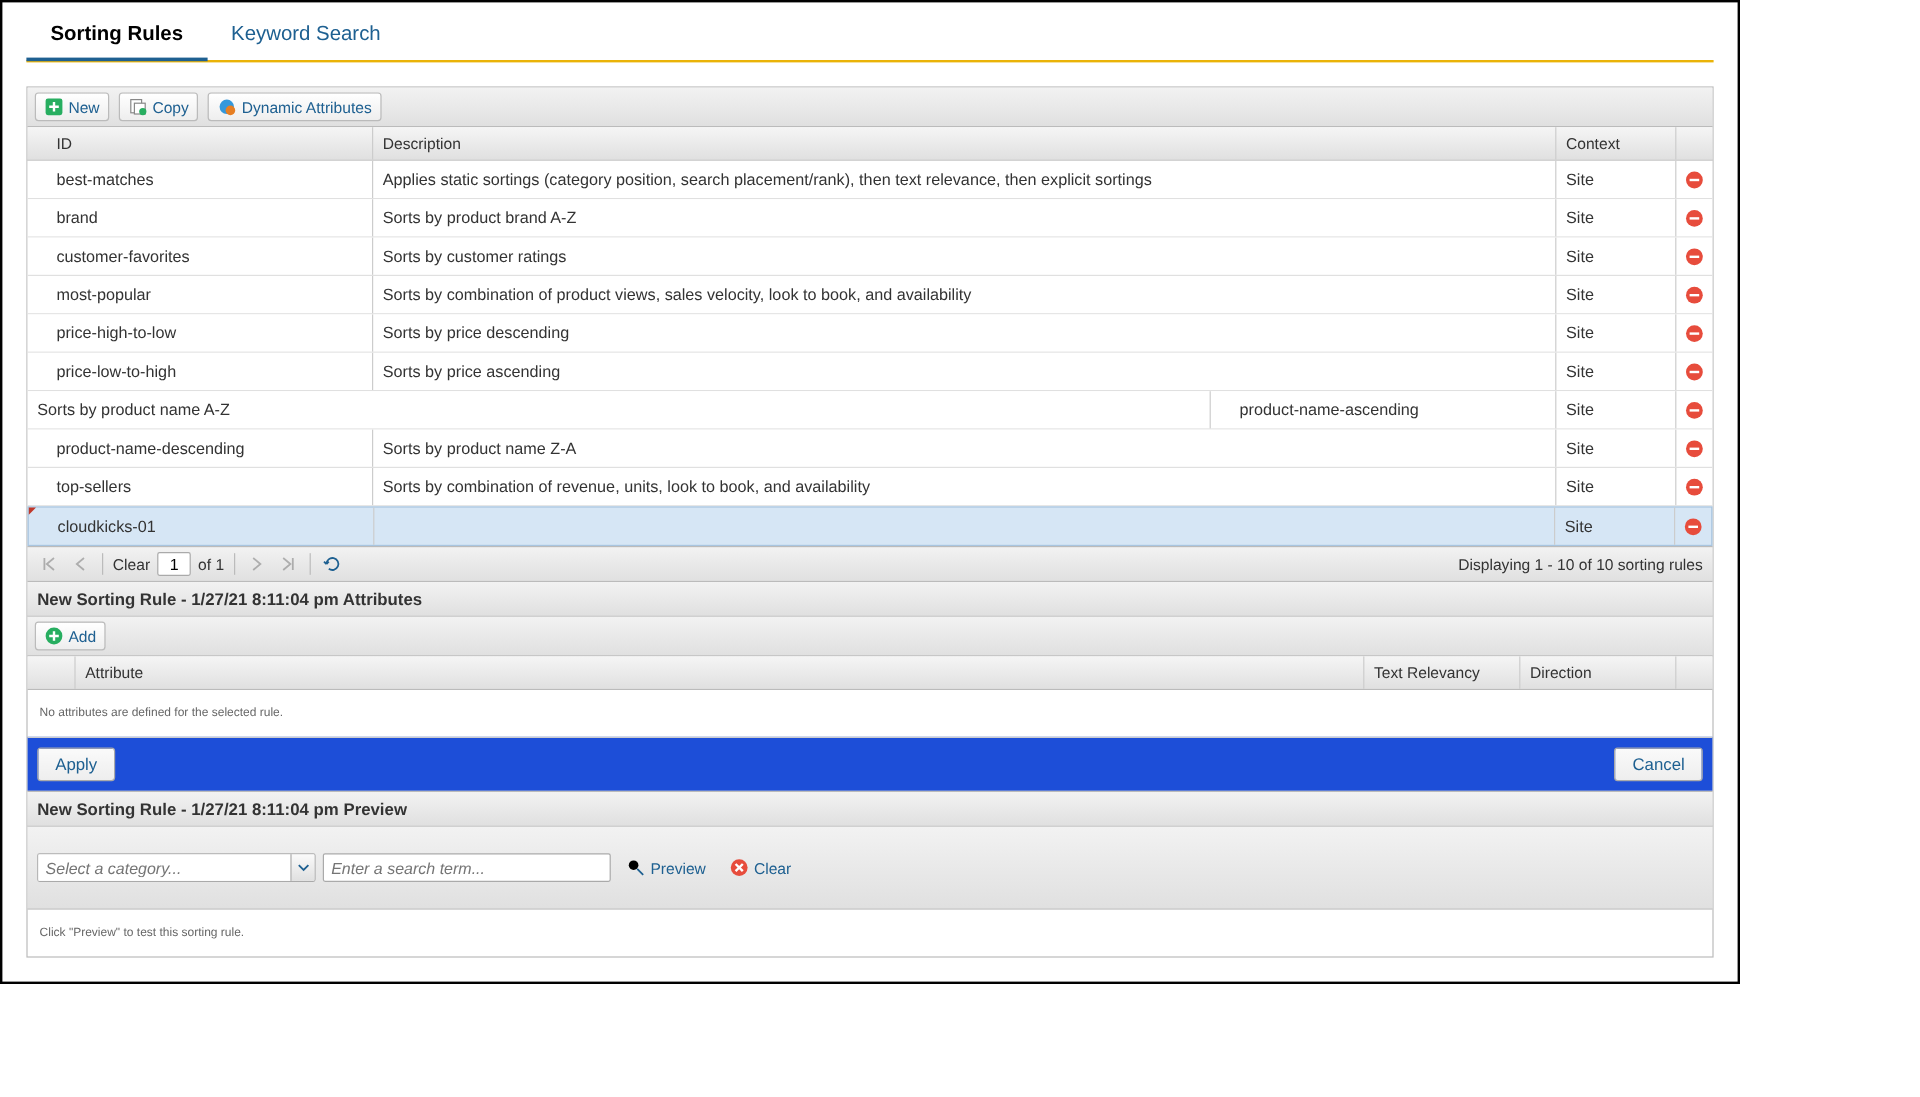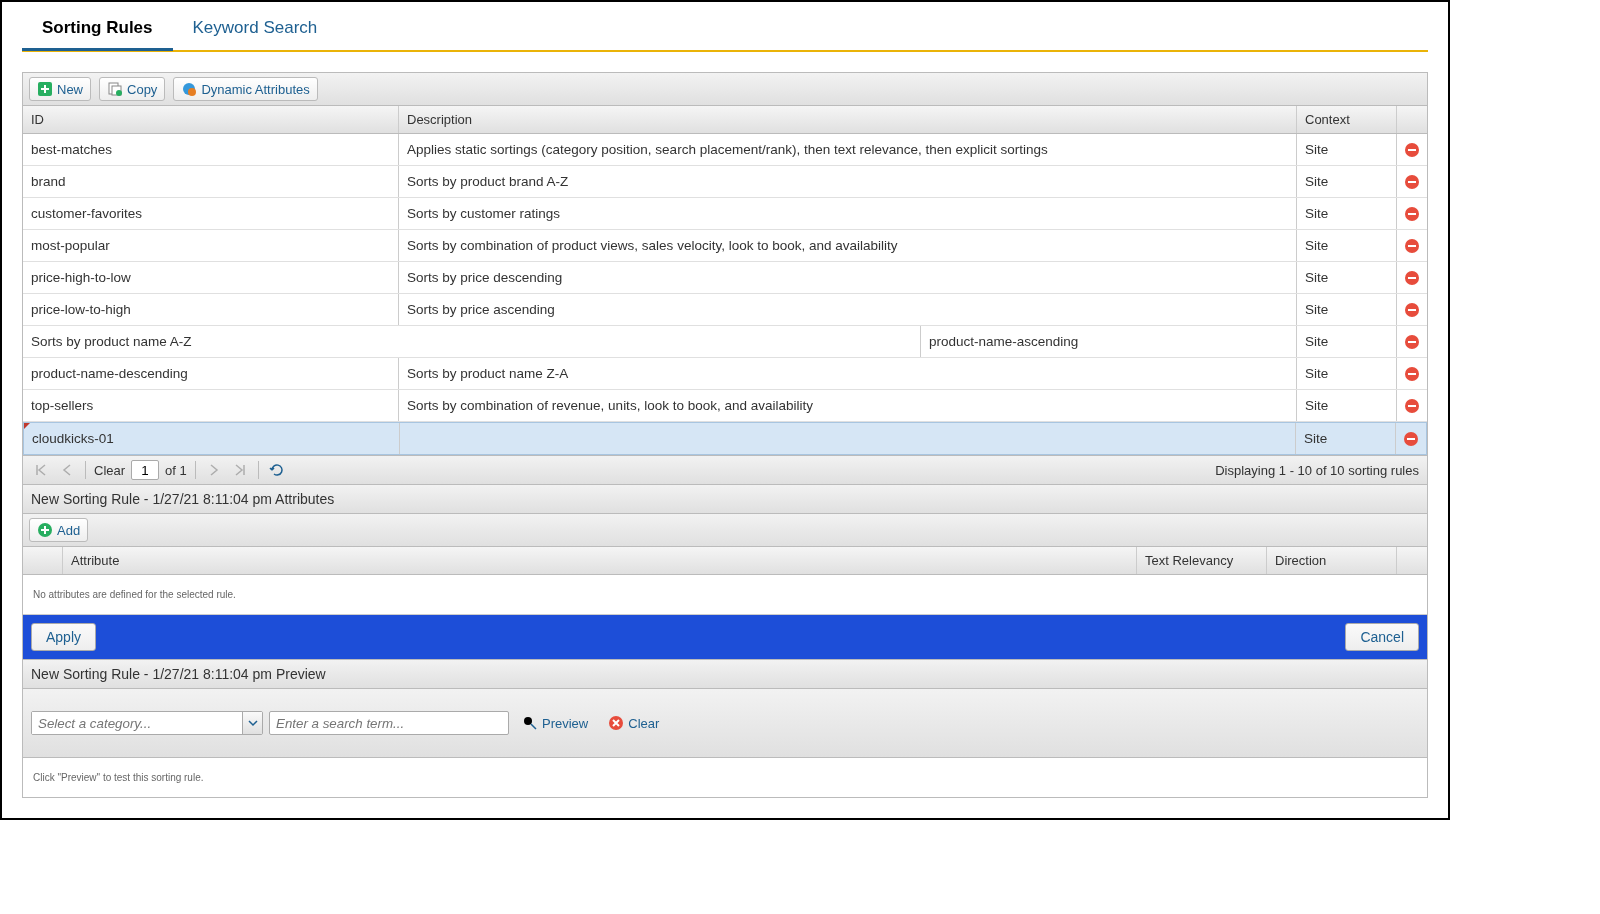--- a/index.html
+++ b/index.html
@@ -6,35 +6,35 @@
   body { font-family: Arial, Helvetica, sans-serif; font-size: 13px; color: #333; background: #fff; }
   .container { border: 2px solid #000; padding: 0 20px 20px 20px; width: 1450px; margin: 0; }
   .tabs { display: flex; border-bottom: 2px solid #eab308; margin-top: 4px; }
   .tab { padding: 12px 20px 10px 20px; font-size: 17px; cursor: pointer; color: #1E6091; }
   .tab.active { color: #000; font-weight: 600; border-bottom: 3px solid #1E6091; margin-bottom: -1px; }
   .panel { border: 1px solid #bbb; margin-top: 20px; }
   .toolbar-top { background: linear-gradient(#f2f2f2,#e0e0e0); border-bottom: 1px solid #bbb; padding: 4px 6px; display: flex; gap: 8px; }
   .tool-btn { display: inline-flex; align-items: center; gap: 4px; padding: 3px 7px; border: 1px solid #bbb; border-radius: 3px; background: linear-gradient(#fff,#eee); cursor: pointer; color: #1E6091; font-size: 13px; }
   .tool-btn .ic { width: 16px; height: 16px; display: inline-block; }
   .grid-header { display: flex; background: linear-gradient(#f5f5f5,#e0e0e0); border-bottom: 1px solid #bbb; font-weight: 400; color: #333; }
-  .col-id { width: 376px; padding: 6px 8px; border-right: 1px solid #ccc; }
+  .col-id { width: 272px; padding: 6px 8px; border-right: 1px solid #ccc; margin-left: 16px; }
   .col-desc { flex: 1; padding: 6px 8px; border-right: 1px solid #ccc; }
   .col-ctx { width: 100px; padding: 6px 8px; border-right: 1px solid #ccc; }
   .col-del { width: 30px; padding: 4px 6px; display: flex; align-items: center; justify-content: center; }
   .grid-rows .row { display: flex; border-bottom: 1px solid #e0e0e0; background: #fff; cursor: pointer; }
   .grid-rows .row.selected { background: #d6e6f5; border: 1px solid #a8c5e0; position: relative; }
   .grid-rows .row.selected::before { content: ''; position: absolute; top: 0; left: 0; border-style: solid; border-width: 6px 6px 0 0; border-color: #c0392b transparent transparent transparent; }
   .cell { padding: 8px 8px; font-size: 13.5px; }
   .pager-bar { background: linear-gradient(#f2f2f2,#e0e0e0); border-top: 1px solid #bbb; padding: 4px 8px; display: flex; align-items: center; justify-content: space-between; }
   .pager-left { display: flex; align-items: center; gap: 6px; }
   .pbtn { width: 20px; height: 20px; display: inline-flex; align-items: center; justify-content: center; cursor: pointer; opacity: 0.4; }
   .pbtn.enabled { opacity: 1; }
   .sep { width: 1px; height: 18px; background: #bbb; margin: 0 2px; }
   .page-input { width: 28px; text-align: center; border: 1px solid #aaa; border-radius: 2px; height: 20px; }
-  .section-header { background: linear-gradient(#f2f2f2,#e0e0e0); border-top: 1px solid #bbb; border-bottom: 1px solid #bbb; padding: 6px 8px; font-weight: 400; font-size: 14px; }
+  .section-header { background: linear-gradient(#f2f2f2,#e0e0e0); border-top: 1px solid #bbb; border-bottom: 1px solid #bbb; padding: 6px 8px; font-weight: 700; font-size: 14px; }
   .attr-header { display: flex; background: linear-gradient(#f5f5f5,#e0e0e0); border-bottom: 1px solid #bbb; }
   .col-spacer { width: 40px; border-right: 1px solid #ccc; }
   .col-attr { flex: 1; padding: 6px 8px; border-right: 1px solid #ccc; }
   .col-trel { width: 130px; padding: 6px 8px; border-right: 1px solid #ccc; }
   .col-dir { width: 130px; padding: 6px 8px; border-right: 1px solid #ccc; }
   .col-end { width: 30px; }
   .empty-msg { padding: 14px 10px; color: #666; font-size: 10px; }
   .footer-actions { background: #1d4ed8; border-top: 1px solid #ccc; padding: 8px; display: flex; justify-content: space-between; gap: 8px; }
   .action-btn { padding: 5px 14px; border: 1px solid #aaa; border-radius: 3px; background: linear-gradient(#fafafa,#eee); color: #1E6091; cursor: pointer; font-size: 14px; }
   .preview-toolbar { background: linear-gradient(#f2f2f2,#e0e0e0); border-bottom: 1px solid #bbb; padding: 22px 8px; display: flex; align-items: center; gap: 6px; }

